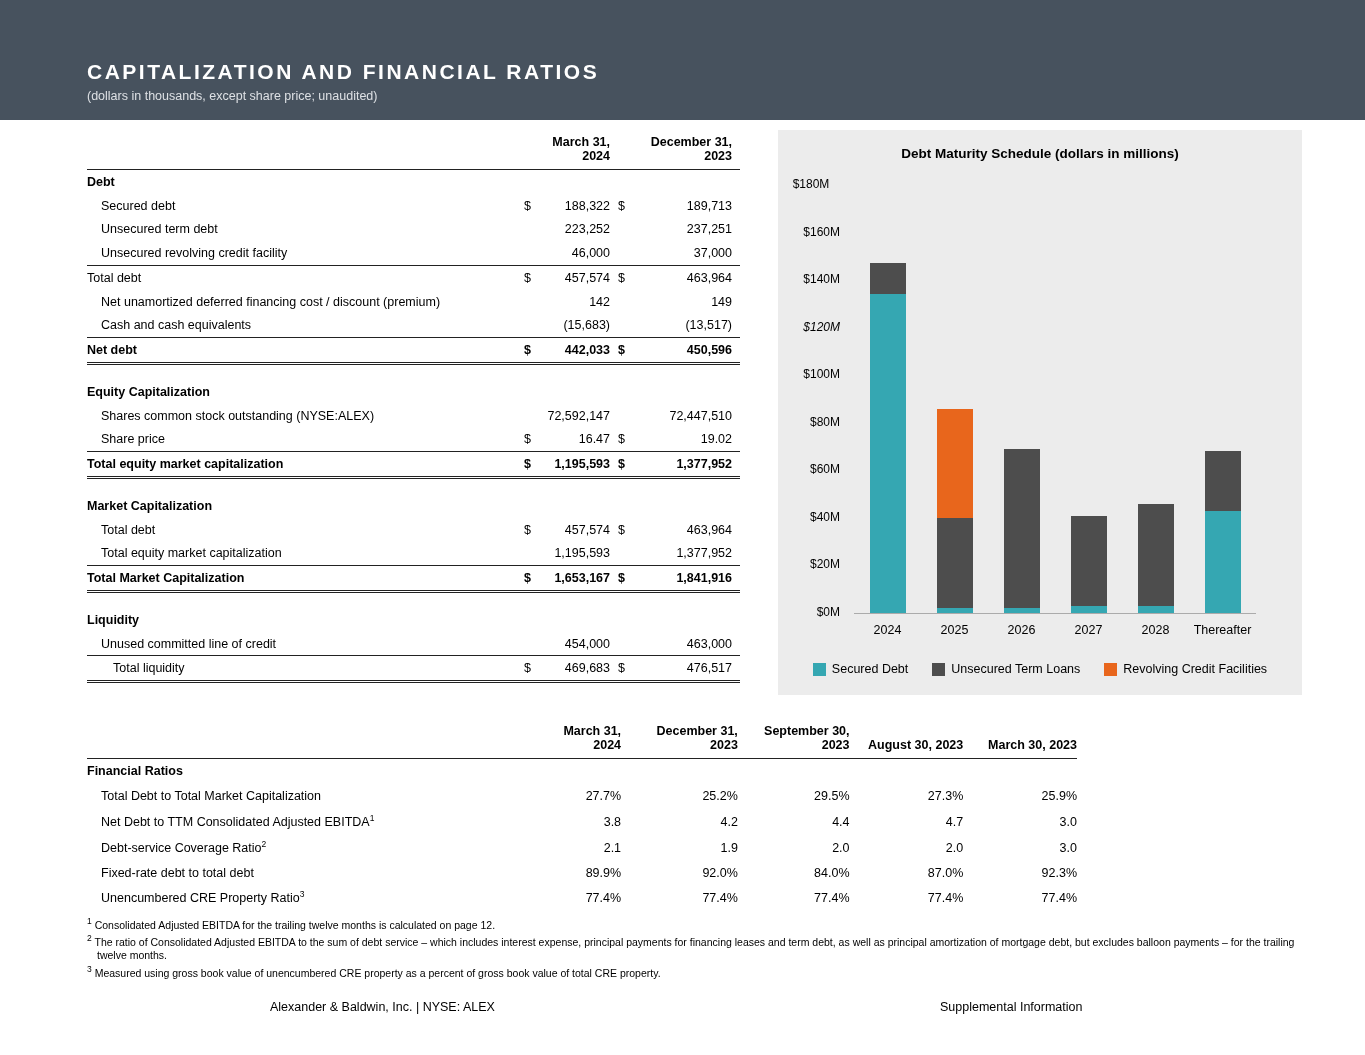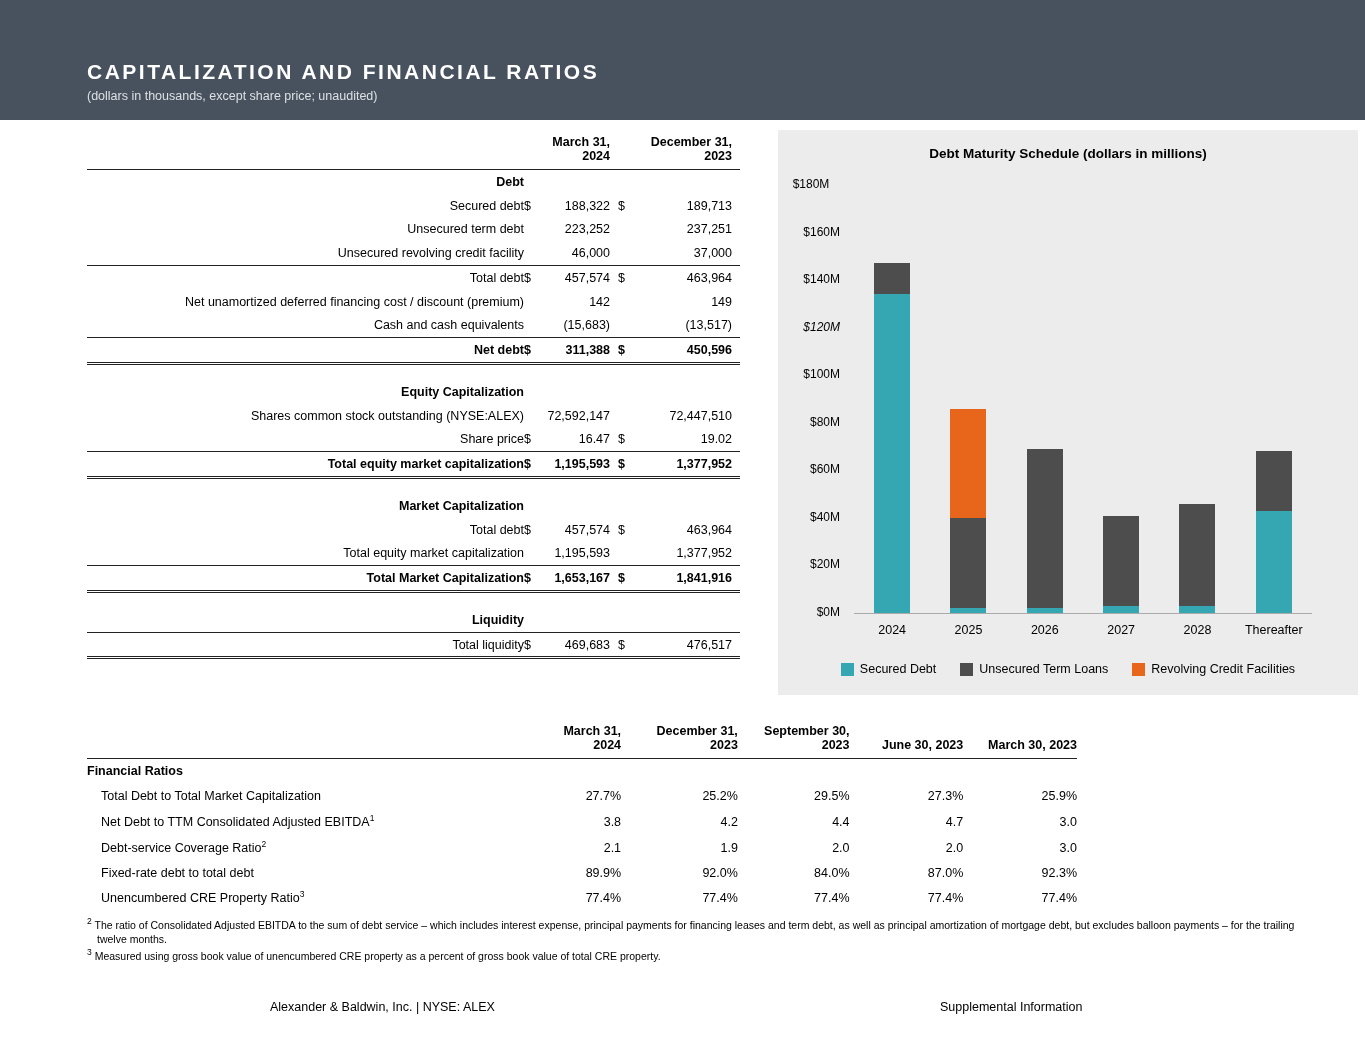--- a/index.html
+++ b/index.html
@@ -12,21 +12,21 @@
   .topbar h1{margin:0;font-size:21px;font-weight:bold;letter-spacing:2.5px;color:#ffffff;}
   .topbar .subtitle{margin-top:5px;font-size:12.5px;color:#DDE0E4;}
 
   
   .cap-wrap{position:absolute;left:87px;top:133px;width:653px;}
   table{border-collapse:collapse;}
   .cap-table{width:653px;table-layout:fixed;font-size:12.5px;}
   .cap-table th{font-weight:bold;text-align:right;white-space:pre-line;vertical-align:bottom;
                 border-bottom:1.5px solid #222;padding:2px 8px 5px 0;line-height:1.15;}
   .cap-table td{padding:4px 0 3.5px 0;vertical-align:bottom;line-height:1.3;}
-  .cap-table td.lbl{text-align:right;overflow:hidden;white-space:nowrap;}
+  .cap-table td.lbl{text-align:left;overflow:hidden;white-space:nowrap;}
   .cap-table td.dol{text-align:left;}
   .cap-table td.num{text-align:right;padding-right:8px;}
   .cap-table tr.item td.lbl{padding-left:14px;}
   .cap-table tr.section td{font-weight:bold;}
   .cap-table tr.bold td{font-weight:bold;}
   .cap-table tr.indent td.lbl{padding-left:26px;}
   .cap-table tr.line-top td{border-top:1px solid #222;}
   .cap-table tr.dbl td{border-bottom:3px double #222;}
   .cap-table td.sp{height:15px;padding:0;}
 
@@ -45,21 +45,21 @@
   
   .footnotes{position:absolute;left:87px;top:916px;width:1212px;font-size:10.5px;line-height:1.35;}
   .fn{padding-left:10px;text-indent:-10px;margin-bottom:1px;}
 
   
   .footer-left{position:absolute;left:270px;top:1000px;font-size:12.5px;}
   .footer-right{position:absolute;left:940px;top:1000px;font-size:12.5px;}
   .page-number{position:absolute;left:0;right:0;top:1016px;text-align:center;font-size:12px;}
 
   
-  .chart-panel{position:absolute;left:778px;top:130px;width:580px;height:565px;background:#ECECEC;}
+  .chart-panel{position:absolute;left:778px;top:130px;width:524px;height:565px;background:#ECECEC;}
   .chart-title{position:absolute;left:0;right:0;top:16px;text-align:center;font-weight:bold;font-size:13.5px;}
   .ytick{position:absolute;left:4px;width:58px;text-align:right;font-size:12px;}
   .plot{position:absolute;left:76px;right:46px;top:55px;height:428px;border-bottom:1px solid #ABABAB;
         display:flex;align-items:flex-end;}
   .bar-cell{flex:1;display:flex;justify-content:center;align-items:flex-end;height:100%;}
   .bar-stack{width:36px;display:flex;flex-direction:column-reverse;}
   .seg{width:100%;}
   .xlabels{position:absolute;left:76px;right:46px;top:493px;display:flex;font-size:12.5px;}
   .xlabels .xl{flex:1;text-align:center;}
   .legend{position:absolute;left:0;right:0;top:532px;display:flex;justify-content:center;gap:24px;font-size:12.5px;}
@@ -139,21 +139,21 @@
           <tr class="item">
             <td class="lbl">Cash and cash equivalents</td>
             <td class="dol"></td>
             <td class="num">(15,683)</td>
             <td class="dol"></td>
             <td class="num">(13,517)</td>
           </tr>
           <tr class="bold line-top dbl">
             <td class="lbl">Net debt</td>
             <td class="dol">$</td>
-            <td class="num">311,388</td>
+            <td class="num">442,033</td>
             <td class="dol">$</td>
             <td class="num">450,596</td>
           </tr>
           <tr class="spacer">
             <td class="sp" colspan="5"></td>
           </tr>
           <tr class="section">
             <td class="lbl">Equity Capitalization</td>
             <td class="dol"></td>
             <td class="num"></td>
@@ -214,20 +214,27 @@
           </tr>
           <tr class="spacer">
             <td class="sp" colspan="5"></td>
           </tr>
           <tr class="section">
             <td class="lbl">Liquidity</td>
             <td class="dol"></td>
             <td class="num"></td>
             <td class="dol"></td>
             <td class="num"></td>
+          </tr>
+          <tr class="item">
+            <td class="lbl">Unused committed line of credit</td>
+            <td class="dol"></td>
+            <td class="num">454,000</td>
+            <td class="dol"></td>
+            <td class="num">463,000</td>
           </tr>
           <tr class="indent line-top dbl">
             <td class="lbl">Total liquidity</td>
             <td class="dol">$</td>
             <td class="num">469,683</td>
             <td class="dol">$</td>
             <td class="num">476,517</td>
           </tr>
         </tbody>
     </table>
@@ -319,21 +326,21 @@
           <col style="width:112px">
         </colgroup>
       <thead>
           <tr id="ratios-head">
             <th class="lbl"></th>
             <th class="num">March 31, 2024</th>
             <th class="num">December 31,
 2023</th>
             <th class="num">September 30,
 2023</th>
-            <th class="num">June 30, 2023</th>
+            <th class="num">August 30, 2023</th>
             <th class="num">March 30, 2023</th>
           </tr>
         </thead>
       <tbody id="ratios-body">
           <tr class="section">
             <td class="lbl">Financial Ratios</td>
             <td class="num"></td>
             <td class="num"></td>
             <td class="num"></td>
             <td class="num"></td>
@@ -377,20 +384,21 @@
             <td class="num">77.4%</td>
             <td class="num">77.4%</td>
             <td class="num">77.4%</td>
             <td class="num">77.4%</td>
           </tr>
         </tbody>
     </table>
   </div>
 
   <div class="footnotes" id="footnotes">
+      <div class="fn"><sup>1</sup> Consolidated Adjusted EBITDA for the trailing twelve months is calculated on page 12.</div>
       <div class="fn"><sup>2</sup> The ratio of Consolidated Adjusted EBITDA to the sum of debt service – which includes interest expense, principal payments for financing leases and term debt, as well as principal amortization of mortgage debt, but excludes balloon payments – for the trailing twelve months.</div>
       <div class="fn"><sup>3</sup> Measured using gross book value of unencumbered CRE property as a percent of gross book value of total CRE property.</div>
     </div>
 
   <div class="footer-left">Alexander &amp; Baldwin, Inc. | NYSE: ALEX</div>
   <div class="footer-right">Supplemental Information</div>
 
 </div>
 
 </body></html>

